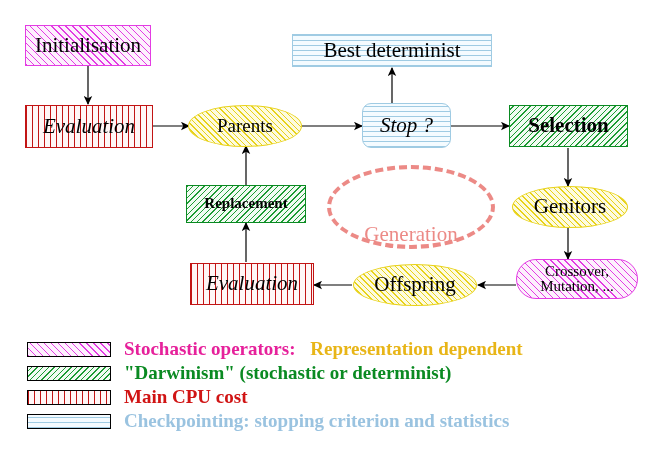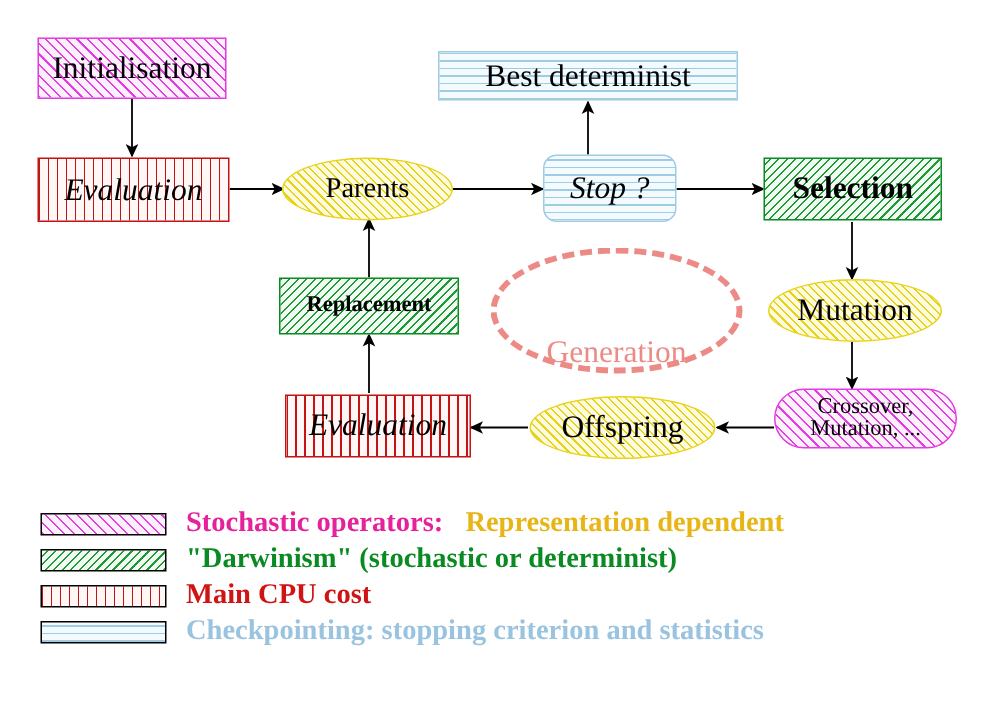--- a/index.html
+++ b/index.html
@@ -210,21 +210,21 @@
 
   <div class="node box box-blue" style="left:292px; top:34px; width:200px; height:33px; font-size:21px;">
     <span class="lbl">Best determinist</span>
   </div>
 
   <div class="node box box-green" style="left:509px; top:105px; width:119px; height:42px; font-size:21px;">
     <span class="lbl">Selection</span>
   </div>
 
   <div class="node ellipse" style="left:512px; top:186px; width:116px; height:42px; font-size:21px;">
-    <span class="lbl">Mutation</span>
+    <span class="lbl">Genitors</span>
   </div>
 
   <div class="node box box-magenta" style="left:516px; top:259px; width:122px; height:40px; font-size:15px;border-radius:20px;">
     <span class="lbl">Crossover,
 Mutation, ...</span>
   </div>
 
   <div class="node ellipse" style="left:353px; top:264px; width:124px; height:42px; font-size:21px;">
     <span class="lbl">Offspring</span>
   </div>

